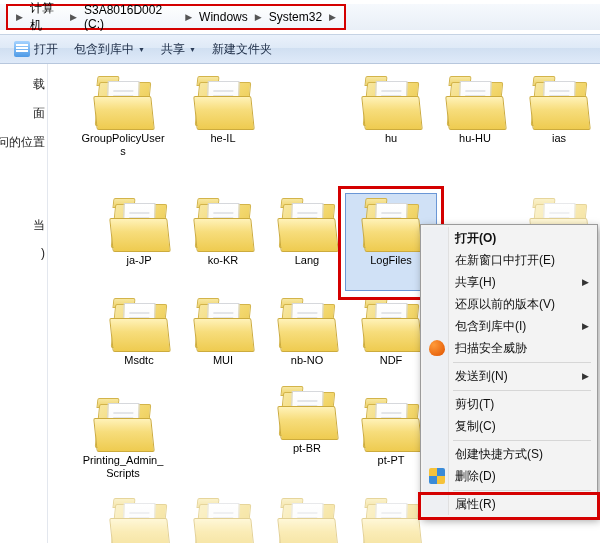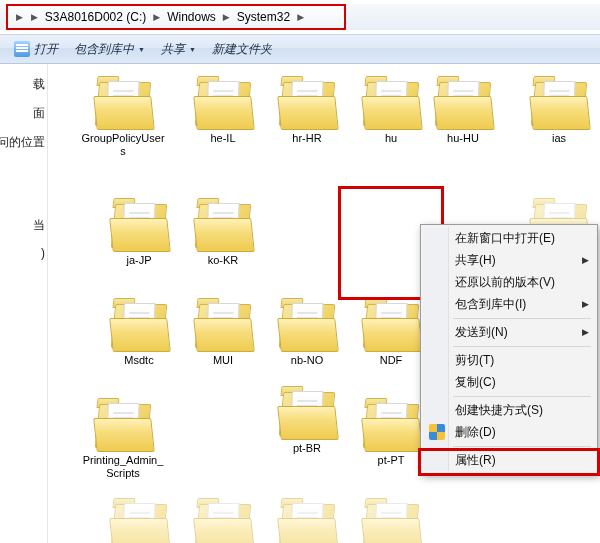--- a/index.html
+++ b/index.html
@@ -21,21 +21,21 @@
   .chev { color: #555; font-size: 9px; margin: 0 4px; }
   .crumb-label { padding: 0 3px; }
 
   
   .toolbar {
     position: absolute; left: 0; top: 34px; width: 600px; height: 30px;
     background: linear-gradient(#eaf1fb 0%, #dfeaf7 45%, #d0dff1 46%, #dfeaf9 100%);
     border-top: 1px solid #c6d3e4; border-bottom: 1px solid #b7c7dd;
     display: flex; align-items: center; padding-left: 6px;
   }
-  .tb-item { display: flex; align-items: center; padding: 2px 8px; height: 24px; border-radius: 2px; color: #1a2a44; font-style: italic; }
+  .tb-item { display: flex; align-items: center; padding: 2px 8px; height: 24px; border-radius: 2px; color: #1a2a44; }
   .tb-ico { width: 16px; height: 16px; margin-right: 4px; }
   .drop { font-size: 7px; color: #2a3b57; margin-left: 4px; }
 
   .open-ico { background: linear-gradient(#a6d3ff,#4e9ae6); border-radius: 2px; position: relative; }
   .open-ico:before { content:""; position:absolute; left:2px; top:6px; width:12px; height:2px; background:#fff; box-shadow: 0 3px 0 #fff, 0 -3px 0 #fff; }
 
   
   .sidebar {
     position: absolute; left: 0; top: 64px; width: 48px; height: 480px;
     border-right: 1px solid #e3e7ee; background: #fff;
@@ -117,20 +117,23 @@
   .ico-uac1 { background: conic-gradient(#3a8bd8 0 25%, #f5c23a 0 50%, #3a8bd8 0 75%, #f5c23a 0); border-radius:2px; }
 
   .ctx-red { position:absolute; border:3px solid #d40000; pointer-events:none; }
 </style>
 </head>
 <body>
 
 <div class="breadcrumb-bg"></div>
 <div class="breadcrumb-box">
   <span class="chev">▶</span>
+  <span class="crumb">
+      <span class="crumb-label">计算机</span>
+    </span>
   <span class="chev">▶</span>
   <span class="crumb">
       <span class="crumb-label">S3A8016D002 (C:)</span>
     </span>
   <span class="chev">▶</span>
   <span class="crumb">
       <span class="crumb-label">Windows</span>
     </span>
   <span class="chev">▶</span>
   <span class="crumb">
@@ -178,39 +181,30 @@
   </div>
   <div class="cell" style="left:130px; top:8px">
     <div class="folder">
         <div class="f-tab"></div>
         <div class="f-back"></div>
         <div class="f-sheet"></div>
         <div class="f-front"></div>
       </div>
     <div class="label">he-IL</div>
   </div>
-  <div class="cell" style="left:214px; top:8px">
-    <div class="folder">
-        <div class="f-tab"></div>
-        <div class="f-back"></div>
-        <div class="f-sheet"></div>
-        <div class="f-front"></div>
-      </div>
-    <div class="label">hr-HR</div>
-  </div>
   <div class="cell" style="left:298px; top:8px">
     <div class="folder">
         <div class="f-tab"></div>
         <div class="f-back"></div>
         <div class="f-sheet"></div>
         <div class="f-front"></div>
       </div>
     <div class="label">hu</div>
   </div>
-  <div class="cell" style="left:370px; top:8px">
+  <div class="cell" style="left:382px; top:8px">
     <div class="folder">
         <div class="f-tab"></div>
         <div class="f-back"></div>
         <div class="f-sheet"></div>
         <div class="f-front"></div>
       </div>
     <div class="label">hu-HU</div>
   </div>
   <div class="cell" style="left:466px; top:8px">
     <div class="folder">
@@ -232,20 +226,38 @@
     <div class="label">ko-KR</div>
   </div>
   <div class="cell" style="left:46px; top:130px">
     <div class="folder">
         <div class="f-tab"></div>
         <div class="f-back"></div>
         <div class="f-sheet"></div>
         <div class="f-front"></div>
       </div>
     <div class="label">ja-JP</div>
+  </div>
+  <div class="cell" style="left:214px; top:130px">
+    <div class="folder">
+        <div class="f-tab"></div>
+        <div class="f-back"></div>
+        <div class="f-sheet"></div>
+        <div class="f-front"></div>
+      </div>
+    <div class="label">Lang</div>
+  </div>
+  <div class="cell selected" style="left:298px; top:130px">
+    <div class="folder">
+        <div class="f-tab"></div>
+        <div class="f-back"></div>
+        <div class="f-sheet"></div>
+        <div class="f-front"></div>
+      </div>
+    <div class="label">LogFiles</div>
   </div>
   <div class="cell dimmed" style="left:466px; top:130px">
     <div class="folder">
         <div class="f-tab"></div>
         <div class="f-back"></div>
         <div class="f-sheet"></div>
         <div class="f-front"></div>
       </div>
   </div>
 
@@ -345,34 +357,41 @@
         <div class="f-sheet"></div>
         <div class="f-front"></div>
       </div>
   </div>
 
   <div class="red-highlight" style="left:290px; top:122px; width:106px; height:114px"></div>
 </div>
 
 <div class="ctx" style="left:420px; top:224px;">
   <div class="strip"></div>
+  <div class="ctx-item bold">
+      <span>打开(O)</span>
+    </div>
   <div class="ctx-item">
       <span>在新窗口中打开(E)</span>
     </div>
   <div class="ctx-item">
       <span>共享(H)</span>
       <span class="arr">▶</span>
     </div>
   <div class="ctx-item">
       <span>还原以前的版本(V)</span>
     </div>
   <div class="ctx-item">
       <span>包含到库中(I)</span>
       <span class="arr">▶</span>
     </div>
+  <div class="ctx-item">
+      <span class="ctx-icon ico-shield"></span>
+      <span>扫描安全威胁</span>
+    </div>
   <div class="ctx-sep"></div>
   <div class="ctx-item">
       <span>发送到(N)</span>
       <span class="arr">▶</span>
     </div>
   <div class="ctx-sep"></div>
   <div class="ctx-item">
       <span>剪切(T)</span>
     </div>
   <div class="ctx-item">

